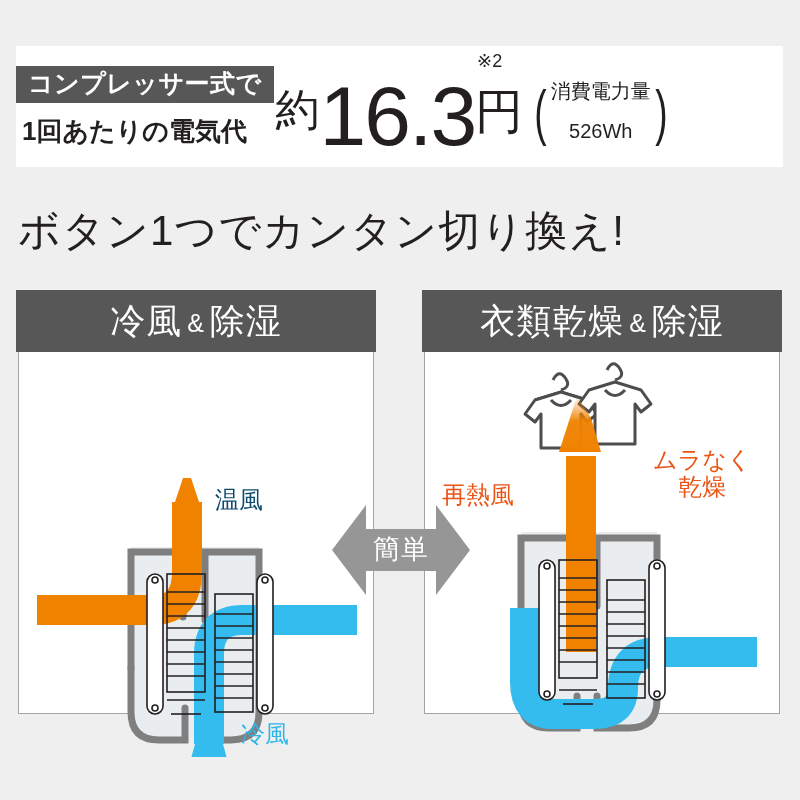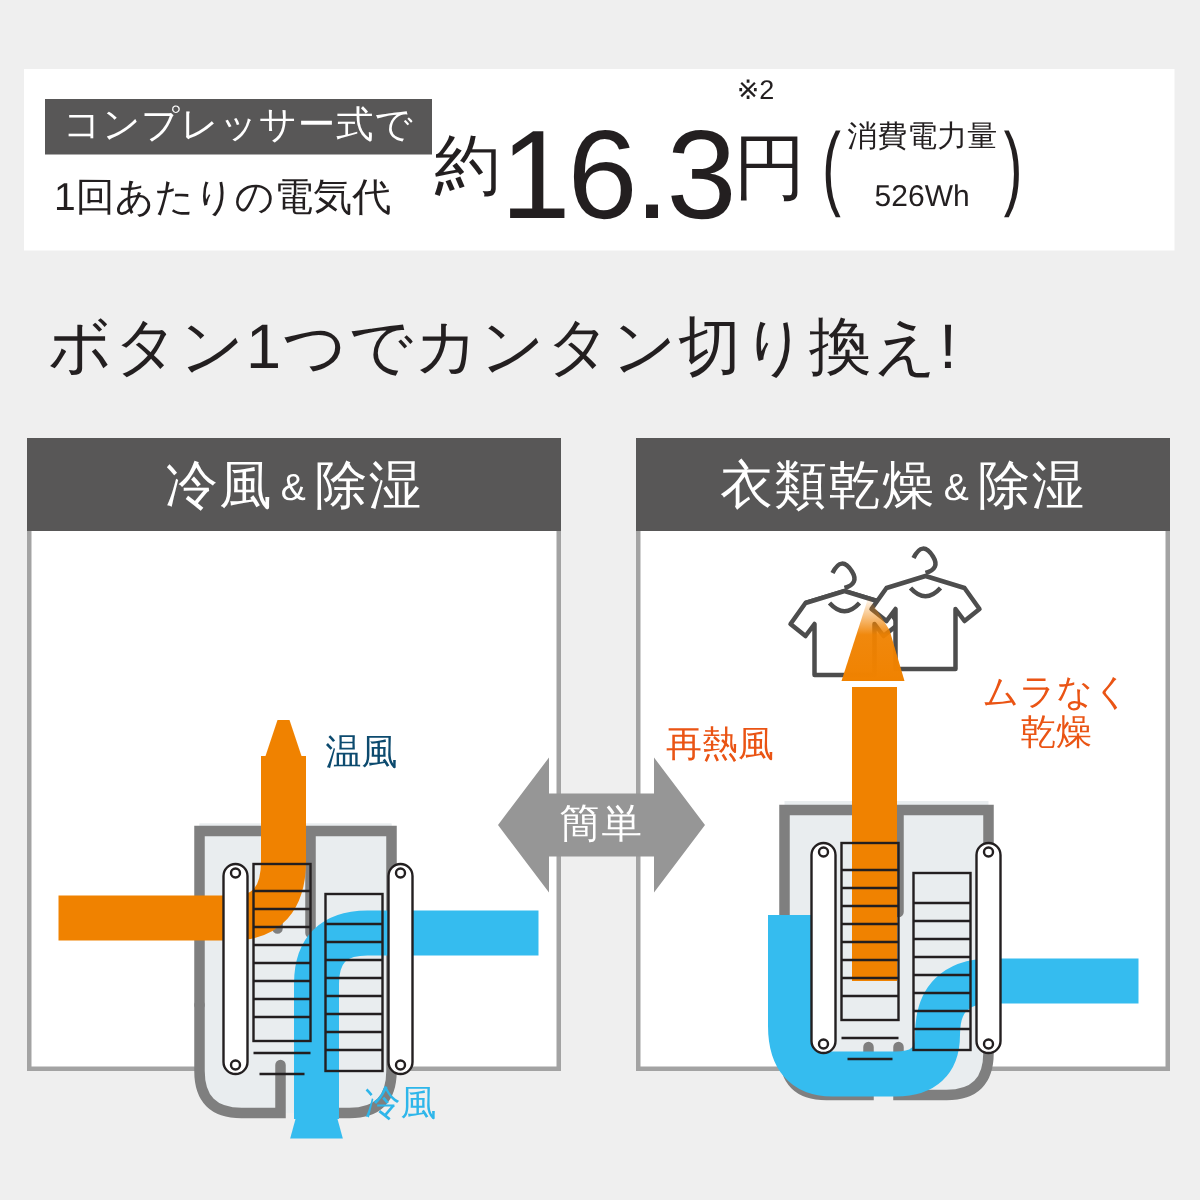--- a/index.html
+++ b/index.html
@@ -18,22 +18,22 @@
     left: 16px; top: 46px;
     width: 767px; height: 121px;
     background: #ffffff;
     display: flex;
     align-items: center;
   }
   .banner-left {
     display: flex;
     flex-direction: column;
     align-items: flex-start;
-    padding-left: 14px;
     padding-top: 2px;
+    font-weight: bold;
   }
   .tag-chip {
     background: #585757;
     color: #ffffff;
     font-size: 25px;
     letter-spacing: 0.5px;
     padding: 5px 12px 7px 12px;
     line-height: 1;
     white-space: nowrap;
   }
@@ -98,33 +98,33 @@
     flex-direction: column;
     align-items: center;
     line-height: 1.22;
     gap: 15px;
   }
   .paren-inner span { font-size: 20px; color: #231f20; white-space: nowrap; }
 
   
   #headline {
     position: absolute;
-    left: 32px; top: 203px;
+    left: 18px; top: 203px;
     font-size: 42px;
     color: #231f20;
     letter-spacing: 1px;
     white-space: nowrap;
   }
 
   
   .panel {
     position: absolute;
     top: 292px;
     width: 356px; height: 422px;
-    border: 3px solid #a3a3a3;
+    border: 1px solid #a3a3a3;
     background: #ffffff;
   }
   #panel-left  { left: 18px; }
   #panel-right { left: 424px; }
 
   .panel-header {
     height: 62px;
     background: #585757;
     color: #ffffff;
     display: flex;

